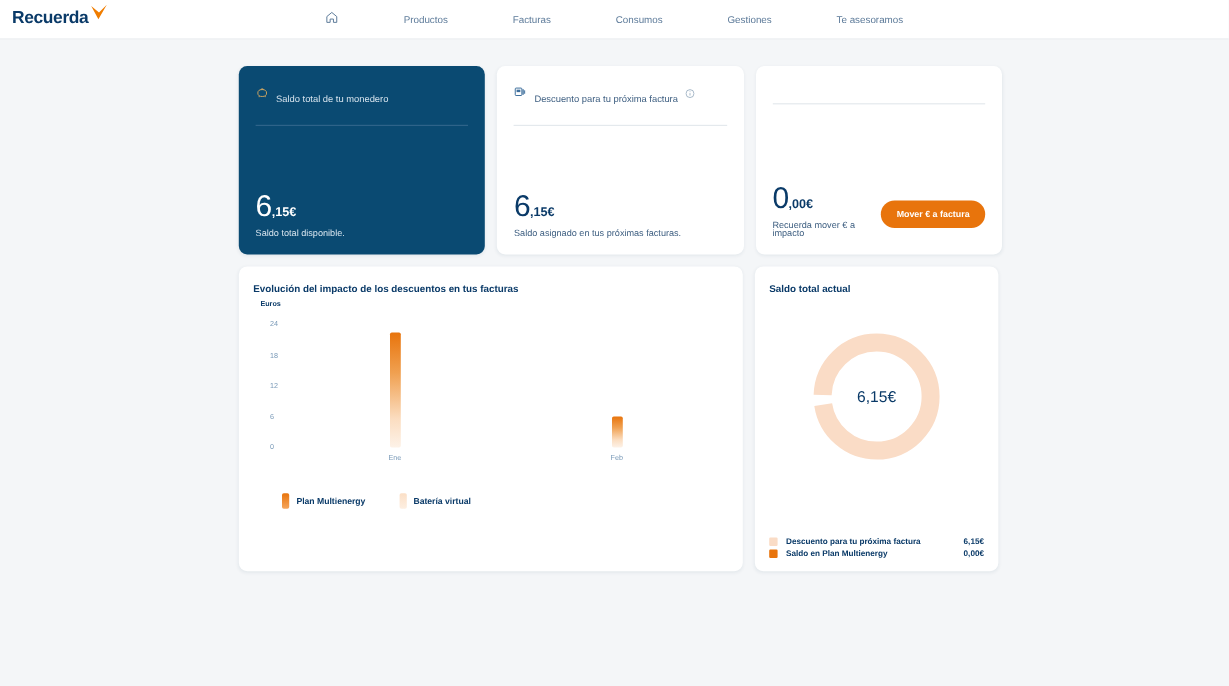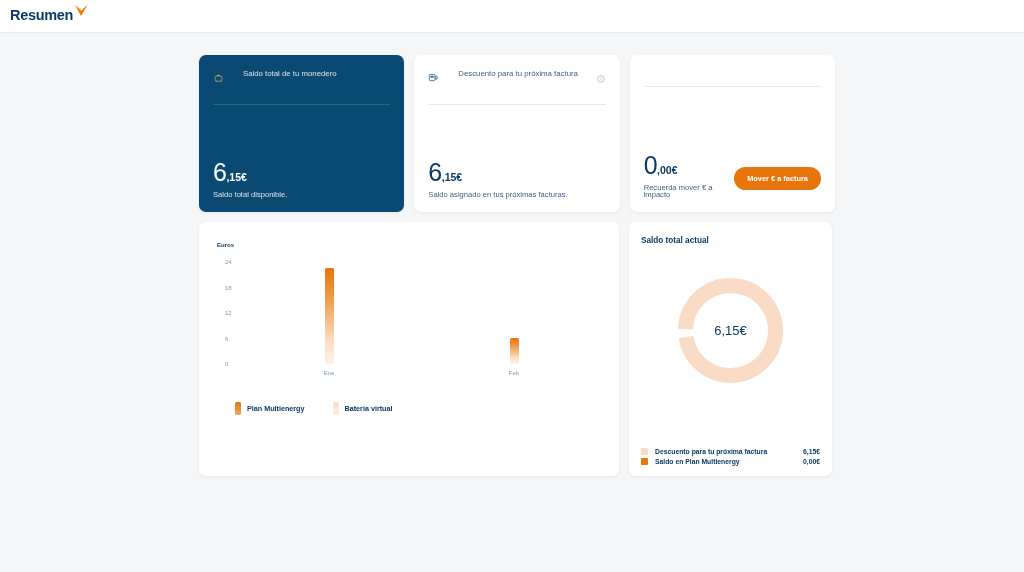--- a/index.html
+++ b/index.html
@@ -49,21 +49,21 @@
 
   
   .cards-row { display: flex; gap: 10px; margin-top: 22px; }
   .card {
     background: #FFFFFF; border-radius: 7px; padding: 14px 14px 13px 14px;
     box-shadow: 0 1px 3px rgba(20,50,80,0.07);
     flex: 1; height: 157px; display: flex; flex-direction: column;
     position: relative;
   }
   .card.dark { background: #0A4A72; }
-  .card-head { display: flex; align-items: flex-start; gap: 19px; }
+  .card-head { display: flex; align-items: flex-end; gap: 6px; }
   .card-title { font-size: 7.8px; color: #3D5E80; }
   .card.dark .card-title { color: #D7E4EE; }
   .card-divider { height: 1px; background: #E4E9ED; margin-top: 17px; }
   .card.dark .card-divider { background: #2E6389; }
   .card-body { margin-top: auto; display: flex; align-items: flex-end; justify-content: space-between; }
   .amount-wrap { line-height: 1; }
   .amount-big { font-size: 25px; color: #0A3A68; font-weight: normal; letter-spacing: -0.5px;}
   .card.dark .amount-big { color: #FFFFFF; }
   .amount-small { font-size: 10.5px; color: #0A3A68; font-weight: bold; }
   .card.dark .amount-small { color: #FFFFFF; }
@@ -129,26 +129,40 @@
   .dl-row { display: flex; align-items: center; margin-top: 3px; }
   .dl-swatch { width: 7px; height: 7px; border-radius: 1px; margin-right: 7px; flex: none; }
   .dl-label { font-size: 6.8px; font-weight: bold; color: #0A3A68; flex: 1; }
   .dl-value { font-size: 6.8px; font-weight: bold; color: #0A3A68; }
 </style>
 </head>
 <body>
 
 <div class="topbar">
   <div class="brand">
-    <span class="brand-name">Resumen</span>
+    <span class="brand-name">Recuerda</span>
     <span class="brand-tick">
       <svg width="15" height="14" viewBox="0 0 15 14">
         <path d="M1 1 L7 12 L14 0 L7.5 6.5 Z" fill="#F07D00"></path>
       </svg>
     </span>
+  </div>
+  <div class="nav">
+    <div class="nav-home">
+      <span>
+        <svg width="11" height="11" viewBox="0 0 16 16" fill="none" stroke="#5C7A99" stroke-width="1.2">
+          <path d="M2 7 L8 2 L14 7 V14 H10 V10 H6 V14 H2 Z"></path>
+        </svg>
+      </span>
+    </div>
+    <div class="nav-item">Productos</div>
+    <div class="nav-item">Facturas</div>
+    <div class="nav-item">Consumos</div>
+    <div class="nav-item">Gestiones</div>
+    <div class="nav-item">Te asesoramos</div>
   </div>
 </div>
 
 <div class="page">
 <div class="container">
 
 
   <div class="cards-row">
 
     <div class="card dark">
@@ -208,20 +222,21 @@
           <div class="card-sub">Recuerda mover € a impacto</div>
         </div>
         <button class="btn-orange">Mover € a factura</button>
       </div>
     </div>
   </div>
 
   <div class="bottom-row">
 
     <div class="panel chart-panel">
+      <div class="panel-title">Evolución del impacto de los descuentos en tus facturas</div>
 
 
       <div class="chart-area">
         <div class="y-title">Euros</div>
         <div id="yticks">
               <div class="y-tick" style="top: 120px;">0</div>
               <div class="y-tick" style="top: 94.5px;">6</div>
               <div class="y-tick" style="top: 69px;">12</div>
               <div class="y-tick" style="top: 43.5px;">18</div>
               <div class="y-tick" style="top: 18px;">24</div>

